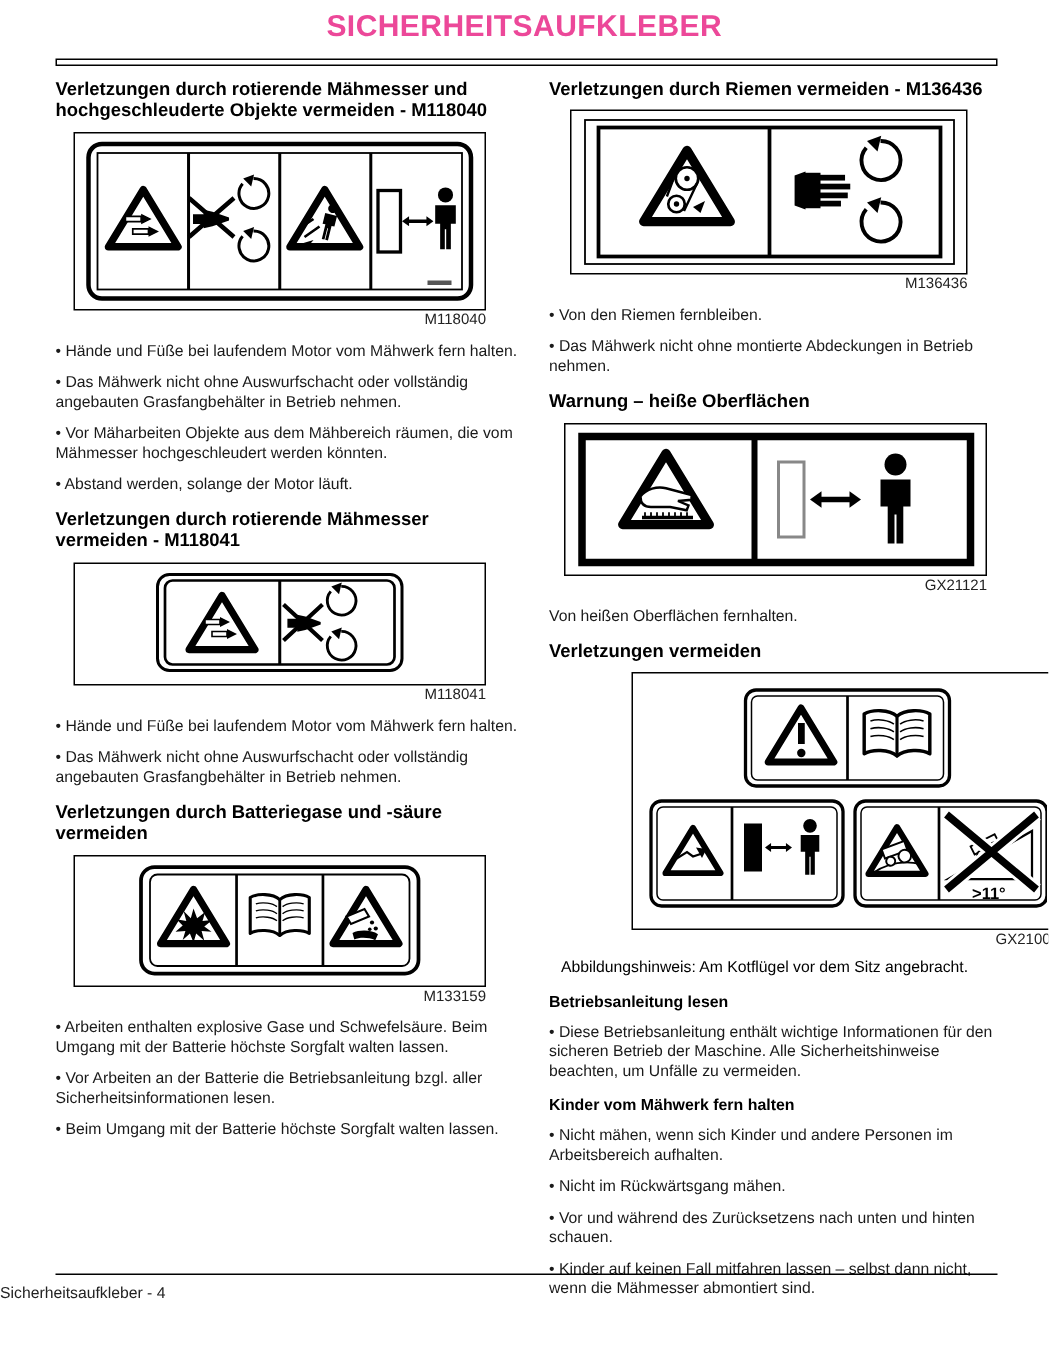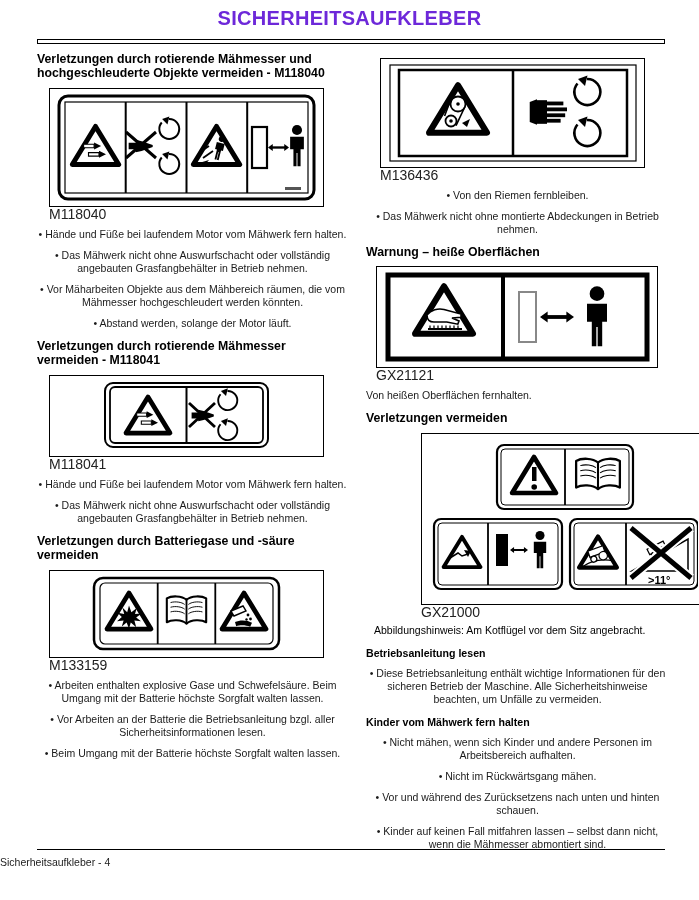--- a/index.html
+++ b/index.html
@@ -1,30 +1,30 @@
 <!DOCTYPE html>
 <html><head>
 <meta charset="utf-8">
 <style>
   html,body{margin:0;padding:0;background:#fff;}
   .page{position:relative;width:699px;height:900px;background:#fff;overflow:hidden;
         font-family:"Liberation Sans",sans-serif;color:#1a1a1a;}
   .title{margin:0;padding-top:7px;text-align:center;font-size:20px;font-weight:700;
-         letter-spacing:.3px;color:#6d28d9;}
+         letter-spacing:.3px;color:#ec4899;}
   .rule-double{margin:9px 34px 0 37px;height:2.5px;border:1.2px solid #000;
                border-left-width:1px;border-right-width:1px;background:#fff;}
   .cols{display:flex;gap:18px;padding:7px 34px 0 37px;align-items:flex-start;}
   .col-left{width:311px;flex:none;}
   .col-right{width:303px;flex:none;}
   .sec{font-size:12.3px;font-weight:700;line-height:14.6px;margin:9px 0 0;color:#000;}
   .sec.first{margin-top:1px;}
   .figwrap{margin-top:7px;}
   .fig{border:1.3px solid #000;padding:5px 7px;display:flex;align-items:center;justify-content:center;background:#fff;}
-  .caption{font-size:14px;line-height:12px;margin-top:1px;color:#222;}
-  .bullets{list-style:none;margin:8px 0 0;padding:0;font-size:10.5px;line-height:13px;text-align:center;}
+  .caption{font-size:10px;line-height:12px;text-align:right;margin-top:1px;color:#222;}
+  .bullets{list-style:none;margin:8px 0 0;padding:0;font-size:10.5px;line-height:13px;}
   .bullets li{margin-bottom:8px;}
   .bullets li::before{content:"• ";}
   .plain{font-size:10.5px;line-height:13px;margin:8px 0 0;}
   .fignote{font-size:10.5px;font-weight:400;line-height:13px;margin:6px 0 0 8px;color:#000;}
   .sub{font-size:10.6px;font-weight:700;margin:10px 0 0;color:#000;}
   .w275{width:275px;margin-left:12px;}
   .w265{width:265px;margin-left:14px;}
   .w282{width:282px;margin-left:10px;}
   .w285{width:285px;margin-left:10px;padding-left:45px;}
   .footer-rule{position:absolute;left:37px;width:628px;top:849px;border-top:1.8px solid #000;}
@@ -175,20 +175,21 @@
       <ul class="bullets">
         <li>Arbeiten enthalten explosive Gase und Schwefelsäure. Beim Umgang mit der Batterie höchste Sorgfalt walten lassen.</li>
         <li>Vor Arbeiten an der Batterie die Betriebsanleitung bzgl. aller Sicherheitsinformationen lesen.</li>
         <li>Beim Umgang mit der Batterie höchste Sorgfalt walten lassen.</li>
       </ul>
 
     </div>
 
     <div class="col-right">
 
+      <h3 class="sec first">Verletzungen durch Riemen vermeiden - M136436</h3>
       <div class="figwrap w265">
         <div class="fig">
           <svg width="248" height="98" viewBox="0 0 248 98">
             <rect x="1" y="1" width="246" height="96" fill="#fff" stroke="#000" stroke-width="1.2"></rect>
             <rect x="10" y="6" width="228" height="86" fill="#fff" stroke="#000" stroke-width="2.5"></rect>
             <path d="M124 6 V92" stroke="#000" stroke-width="2.5"></path>
             <use href="#p-tri" x="36" y="16" width="66" height="58"></use>
             <g transform="translate(55,33)">
               <circle cx="14" cy="7" r="7.5" fill="#fff" stroke="#000" stroke-width="1.8"></circle>
               <circle cx="7" cy="24" r="5.5" fill="#fff" stroke="#000" stroke-width="1.8"></circle>

